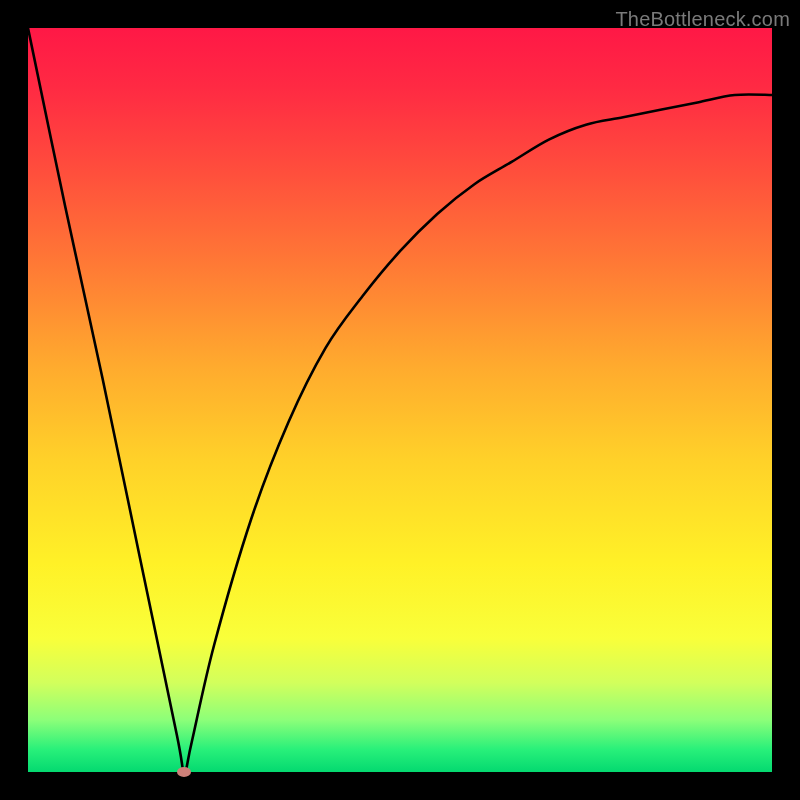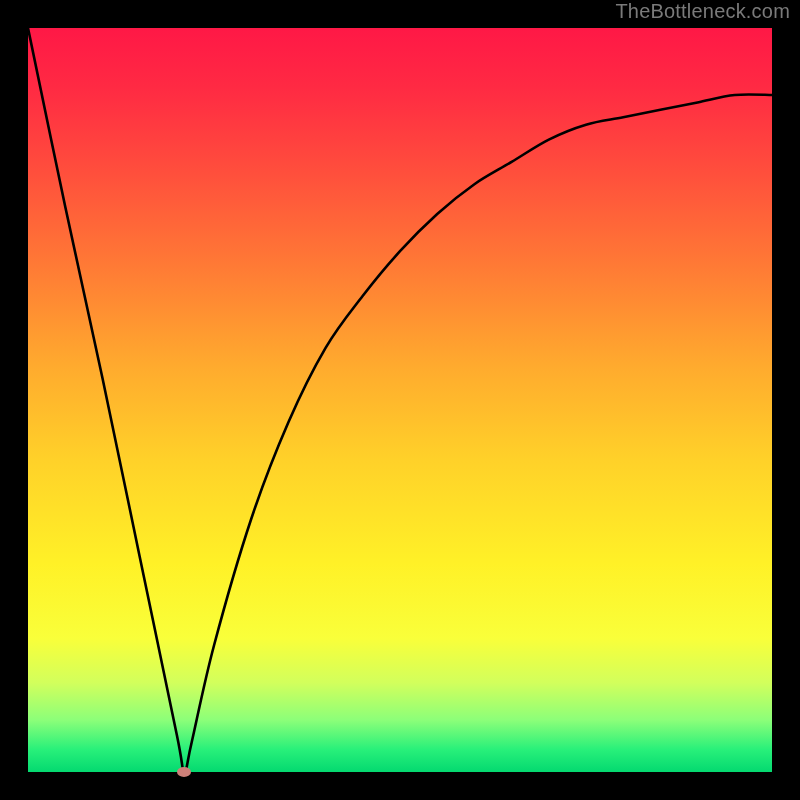--- a/index.html
+++ b/index.html
@@ -34,21 +34,21 @@
       #fff127 72%,
       #f9ff3a 82%,
       #d2ff5c 88%,
       #8cff79 93%,
       #28f07a 97%,
       #04d970 100%
     );
   }
   .attribution {
     position: absolute;
-    top: 0;
+    top: 8px;
     right: 10px;
     color: #7a7a7a;
     font-size: 20px;
     font-weight: 500;
     letter-spacing: 0.2px;
   }
   svg.curve {
     position: absolute;
     left: 0;
     top: 0;

